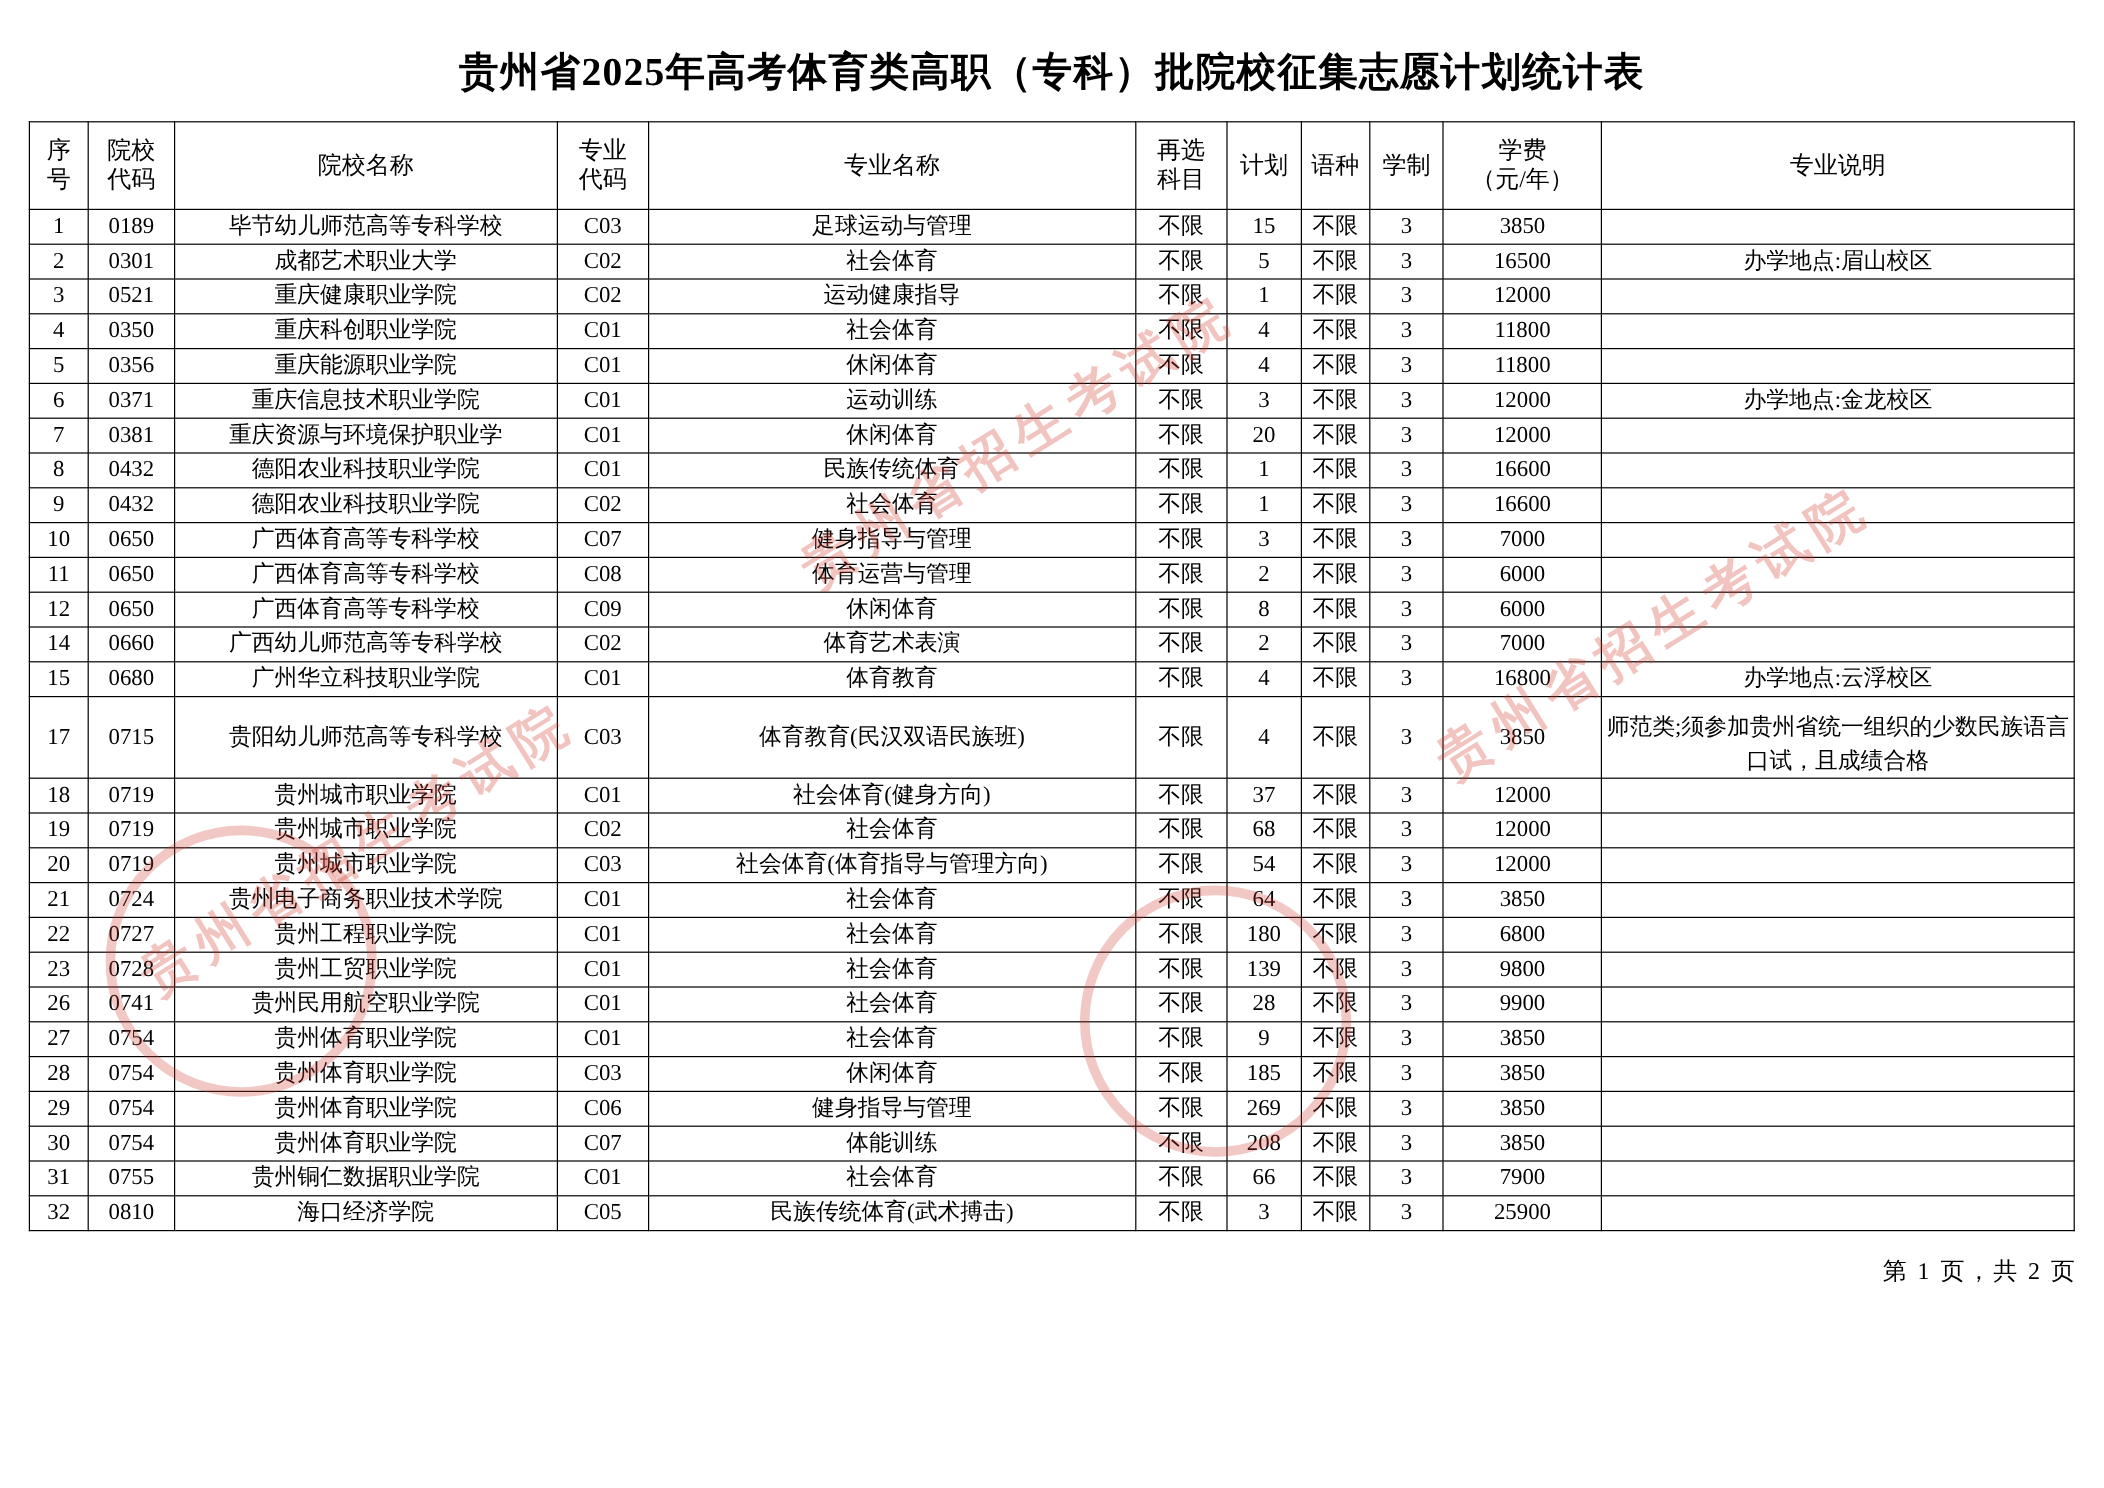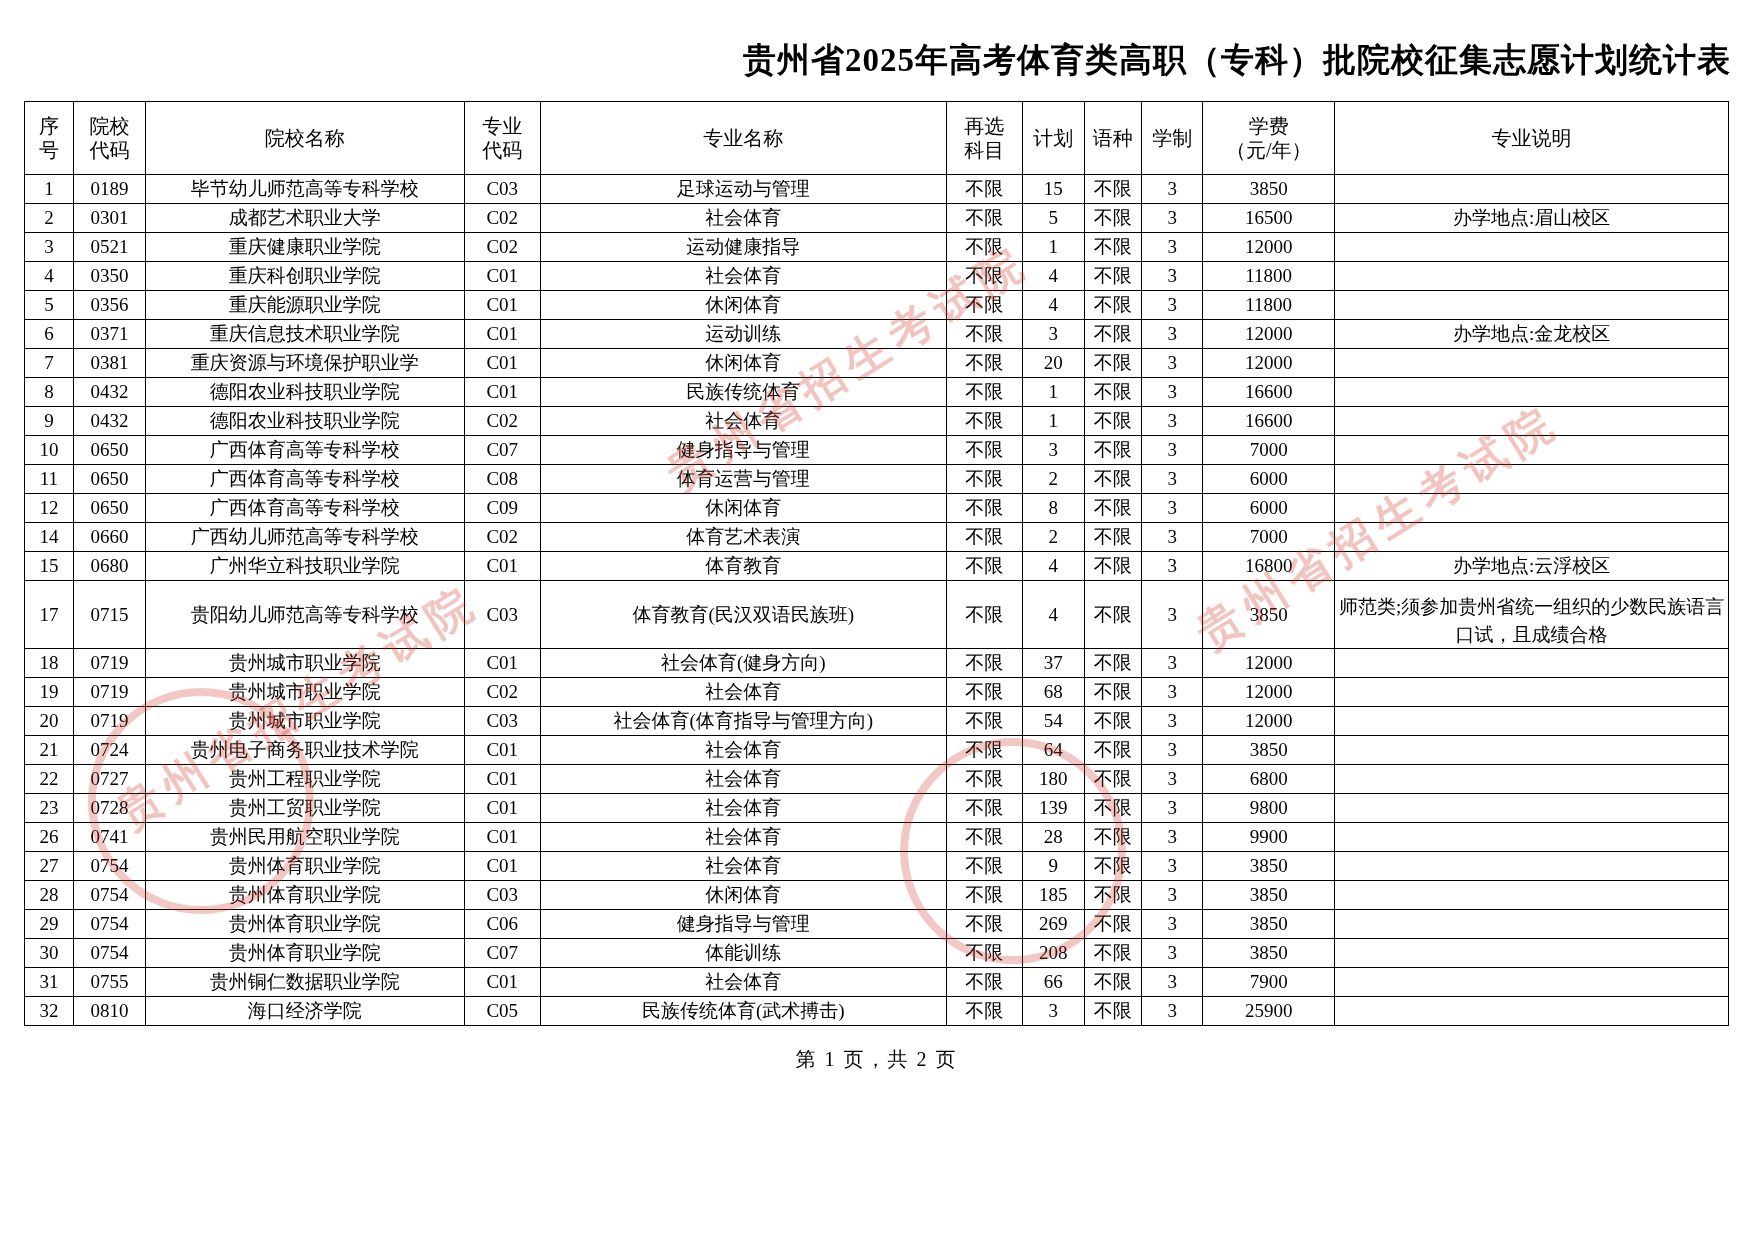--- a/index.html
+++ b/index.html
@@ -16,21 +16,21 @@
     overflow: hidden;
   }
   .page {
     position: relative;
     width: 1753px;
     height: 1240px;
     box-sizing: border-box;
     padding: 0 22px;
   }
   .doc-title {
-    text-align: right;
+    text-align: center;
     font-size: 33px;
     font-weight: bold;
     letter-spacing: 1px;
     margin: 38px 0 18px 0;
     font-family: "Liberation Serif", "DejaVu Serif", serif;
   }
   table.plan-table {
     border-collapse: collapse;
     width: 1705px;
     margin: 0 auto;
@@ -73,21 +73,21 @@
   }
   td.note-cell.two-line {
     line-height: 1.45;
     padding-top: 12px;
   }
   .head-stack {
     display: block;
     line-height: 1.2;
   }
   .footer {
-    text-align: center;
+    text-align: right;
     font-size: 20px;
     margin-top: 20px;
     letter-spacing: 2px;
   }
   
   .wm {
     position: absolute;
     color: rgba(208, 58, 45, 0.30);
     font-weight: bold;
     pointer-events: none;

